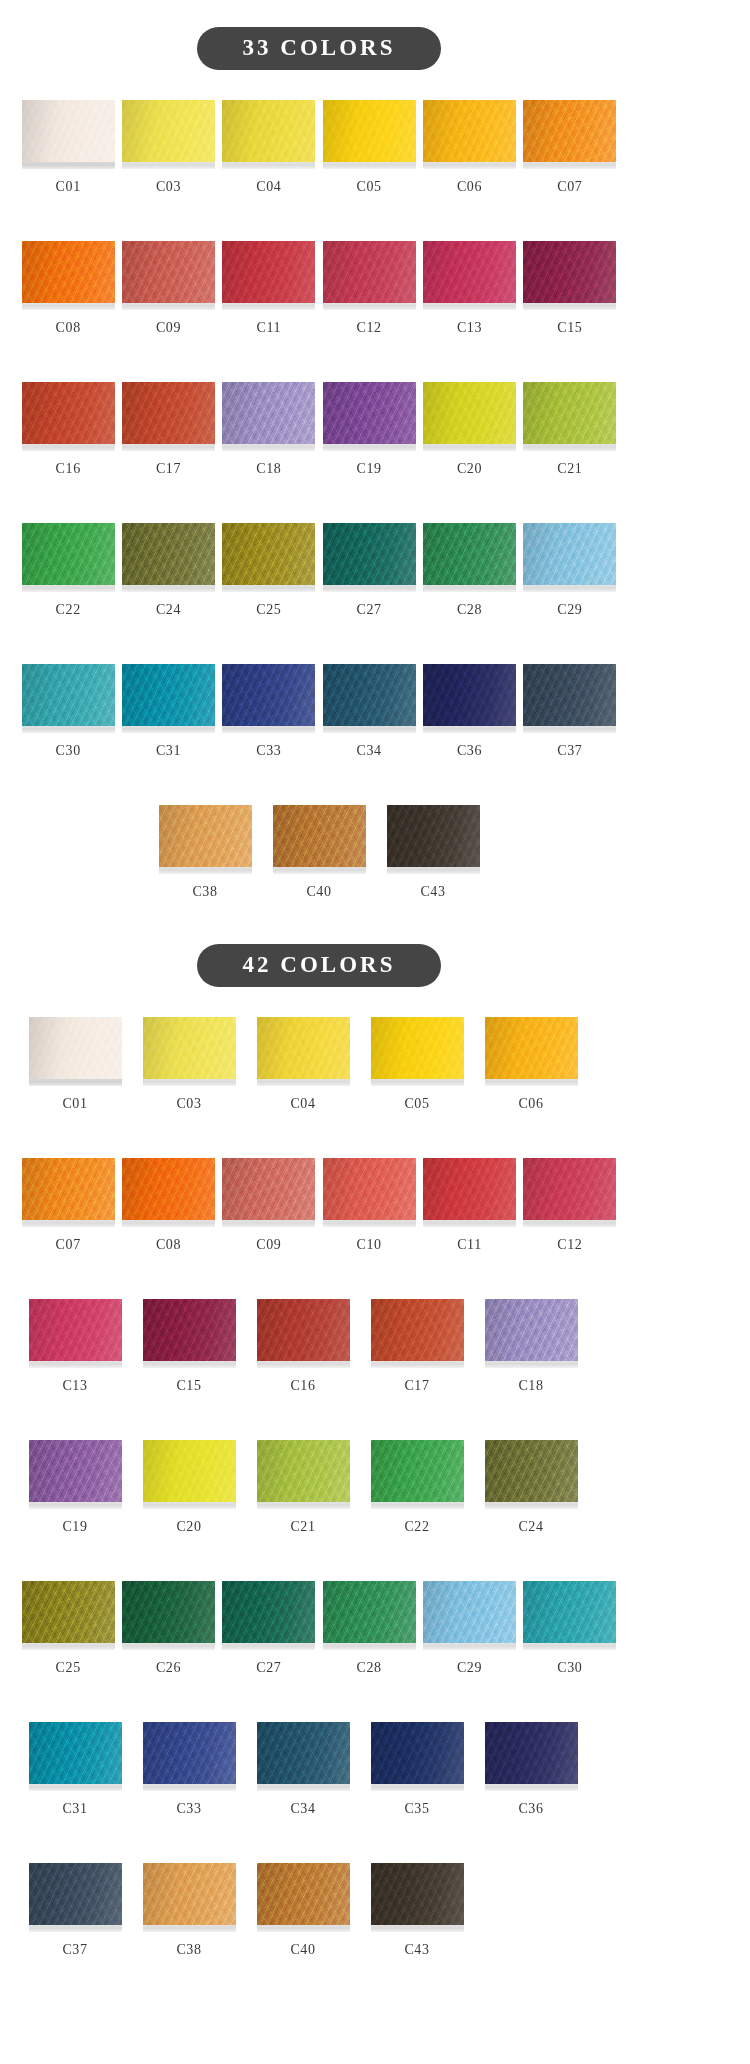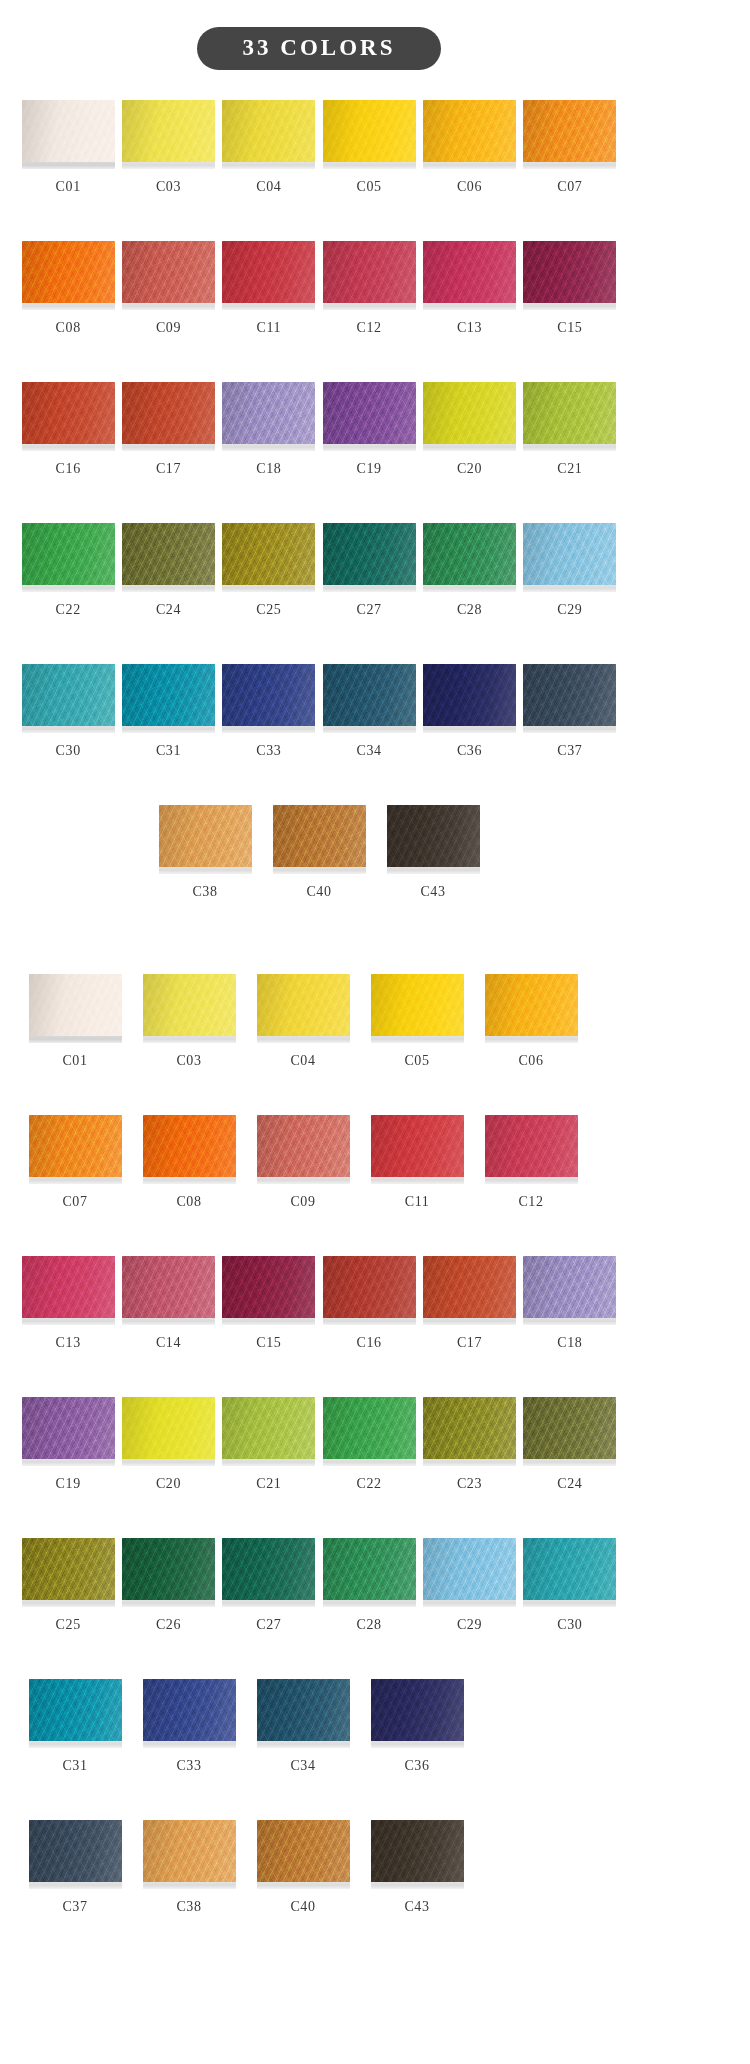--- a/index.html
+++ b/index.html
@@ -400,20 +400,23 @@
               <div class="chip-holder">
                 <div class="chip" style="background-color: rgb(61, 52, 44);"></div>
                 <div class="chip-shadow"></div>
               </div>
               <div class="label">C43</div>
             </div>
           </div>
         </div>
       </div>
       <div class="section" style="padding-top: 45px;">
+        <div class="banner-wrap">
+          <div class="banner">42  COLORS</div>
+        </div>
         <div class="rows" style="margin-top: 30px;">
           <div class="row" style="margin-bottom: 28px;">
             <div class="cell">
               <div class="chip-holder pale">
                 <div class="chip" style="background-color: rgb(247, 236, 227);"></div>
                 <div class="chip-shadow"></div>
               </div>
               <div class="label">C01</div>
             </div>
             <div class="cell">
@@ -462,20 +465,27 @@
             </div>
             <div class="cell">
               <div class="chip-holder">
                 <div class="chip" style="background-color: rgb(208, 106, 94);"></div>
                 <div class="chip-shadow"></div>
               </div>
               <div class="label">C09</div>
             </div>
             <div class="cell">
               <div class="chip-holder">
+                <div class="chip" style="background-color: rgb(224, 91, 79);"></div>
+                <div class="chip-shadow"></div>
+              </div>
+              <div class="label">C10</div>
+            </div>
+            <div class="cell">
+              <div class="chip-holder">
                 <div class="chip" style="background-color: rgb(208, 57, 62);"></div>
                 <div class="chip-shadow"></div>
               </div>
               <div class="label">C11</div>
             </div>
             <div class="cell">
               <div class="chip-holder">
                 <div class="chip" style="background-color: rgb(203, 60, 85);"></div>
                 <div class="chip-shadow"></div>
               </div>
@@ -485,27 +495,20 @@
           <div class="row" style="margin-bottom: 28px;">
             <div class="cell">
               <div class="chip-holder">
                 <div class="chip" style="background-color: rgb(207, 58, 98);"></div>
                 <div class="chip-shadow"></div>
               </div>
               <div class="label">C13</div>
             </div>
             <div class="cell">
               <div class="chip-holder">
-                <div class="chip" style="background-color: rgb(194, 86, 107);"></div>
-                <div class="chip-shadow"></div>
-              </div>
-              <div class="label">C14</div>
-            </div>
-            <div class="cell">
-              <div class="chip-holder">
                 <div class="chip" style="background-color: rgb(138, 31, 66);"></div>
                 <div class="chip-shadow"></div>
               </div>
               <div class="label">C15</div>
             </div>
             <div class="cell">
               <div class="chip-holder">
                 <div class="chip" style="background-color: rgb(177, 59, 48);"></div>
                 <div class="chip-shadow"></div>
               </div>
@@ -550,27 +553,20 @@
             </div>
             <div class="cell">
               <div class="chip-holder">
                 <div class="chip" style="background-color: rgb(59, 164, 76);"></div>
                 <div class="chip-shadow"></div>
               </div>
               <div class="label">C22</div>
             </div>
             <div class="cell">
               <div class="chip-holder">
-                <div class="chip" style="background-color: rgb(139, 138, 37);"></div>
-                <div class="chip-shadow"></div>
-              </div>
-              <div class="label">C23</div>
-            </div>
-            <div class="cell">
-              <div class="chip-holder">
                 <div class="chip" style="background-color: rgb(111, 114, 54);"></div>
                 <div class="chip-shadow"></div>
               </div>
               <div class="label">C24</div>
             </div>
           </div>
           <div class="row" style="margin-bottom: 28px;">
             <div class="cell">
               <div class="chip-holder">
                 <div class="chip" style="background-color: rgb(141, 132, 32);"></div>
@@ -628,20 +624,27 @@
                 <div class="chip-shadow"></div>
               </div>
               <div class="label">C33</div>
             </div>
             <div class="cell">
               <div class="chip-holder">
                 <div class="chip" style="background-color: rgb(35, 83, 107);"></div>
                 <div class="chip-shadow"></div>
               </div>
               <div class="label">C34</div>
+            </div>
+            <div class="cell">
+              <div class="chip-holder">
+                <div class="chip" style="background-color: rgb(29, 47, 99);"></div>
+                <div class="chip-shadow"></div>
+              </div>
+              <div class="label">C35</div>
             </div>
             <div class="cell">
               <div class="chip-holder">
                 <div class="chip" style="background-color: rgb(42, 42, 94);"></div>
                 <div class="chip-shadow"></div>
               </div>
               <div class="label">C36</div>
             </div>
           </div>
           <div class="row" style="margin-bottom: 0px;">

